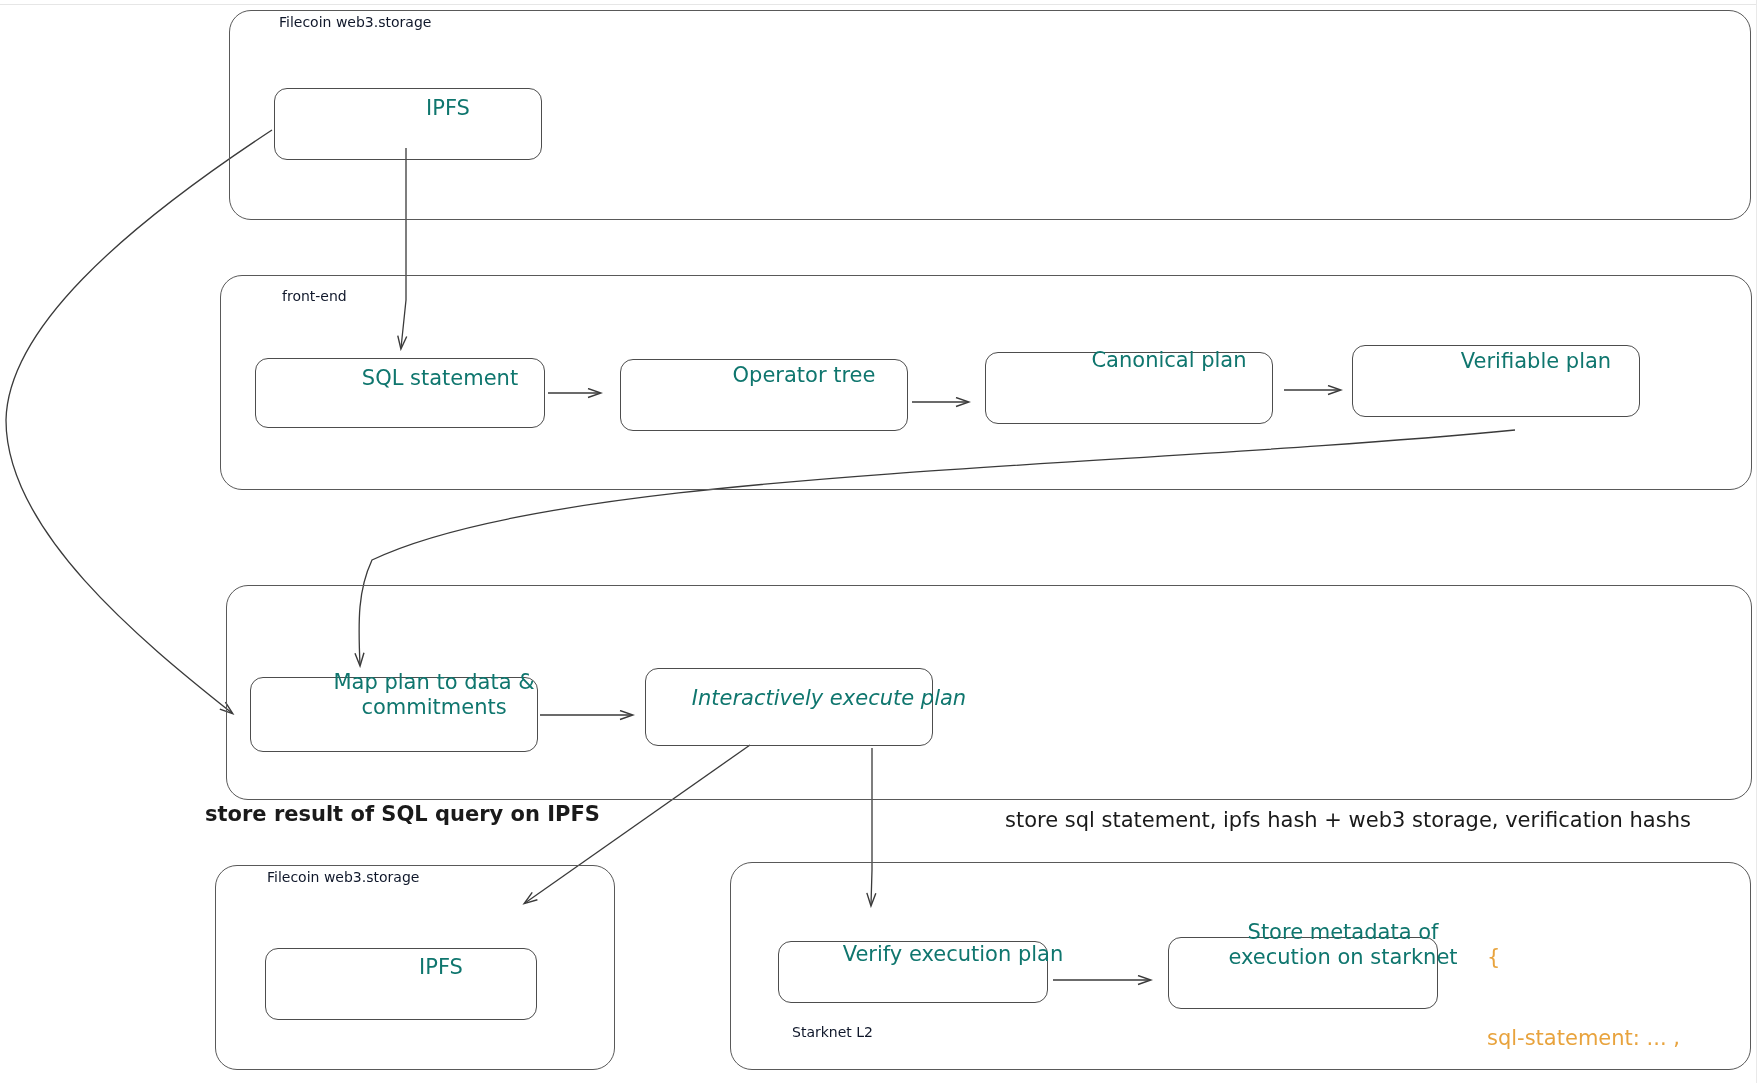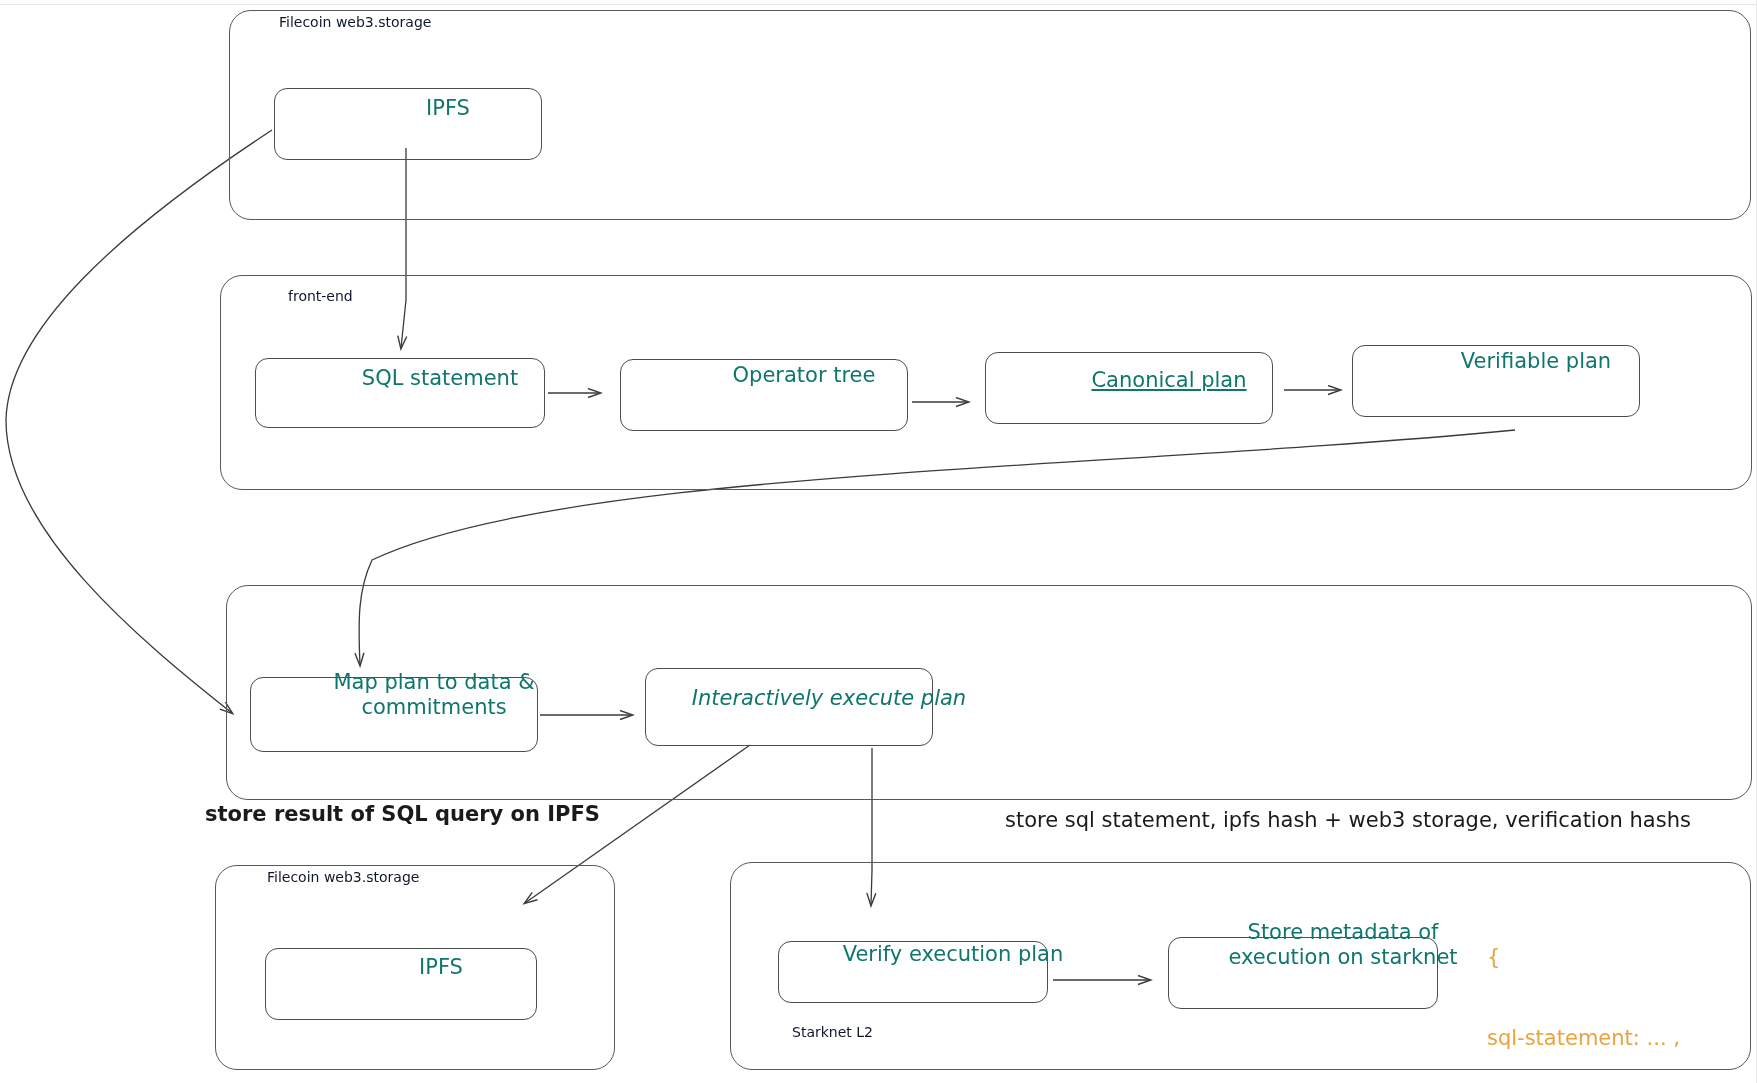--- a/index.html
+++ b/index.html
@@ -100,30 +100,30 @@
     <path d="M1053,980 L1150,980" fill="none" stroke="#3a3a3a" stroke-width="1.3" marker-end="url(#ah)"></path>
   </svg>
 
   <div class="group-box" style="left:229px;top:10px;width:1522px;height:210px;"></div>
   <div class="group-title" style="left:279px;top:15px;">Filecoin web3.storage</div>
 
   <div class="node" style="left:274px;top:88px;width:268px;height:72px;"></div>
   <div class="node-label" style="left:274px;top:96px;width:268px;">IPFS</div>
 
   <div class="group-box" style="left:220px;top:275px;width:1532px;height:215px;"></div>
-  <div class="group-title" style="left:288px;top:289px;">front-end</div>
+  <div class="group-title" style="left:282px;top:289px;">front-end</div>
 
   <div class="node" style="left:255px;top:358px;width:290px;height:70px;"></div>
   <div class="node-label" style="left:255px;top:366px;width:290px;">SQL statement</div>
 
   <div class="node" style="left:620px;top:359px;width:288px;height:72px;"></div>
   <div class="node-label" style="left:620px;top:363px;width:288px;">Operator tree</div>
 
   <div class="node" style="left:985px;top:352px;width:288px;height:72px;"></div>
-  <div class="node-label" style="left:985px;top:368px;width:288px;text-decoration:underline;">Canonical plan</div>
+  <div class="node-label" style="left:985px;top:348px;width:288px;">Canonical plan</div>
 
   <div class="node" style="left:1352px;top:345px;width:288px;height:72px;"></div>
   <div class="node-label" style="left:1352px;top:349px;width:288px;">Verifiable plan</div>
 
   <div class="group-box" style="left:226px;top:585px;width:1526px;height:215px;"></div>
 
   <div class="node" style="left:250px;top:677px;width:288px;height:75px;"></div>
   <div class="node-label" style="left:250px;top:670px;width:288px;">Map plan to data &amp;
 commitments</div>
 

